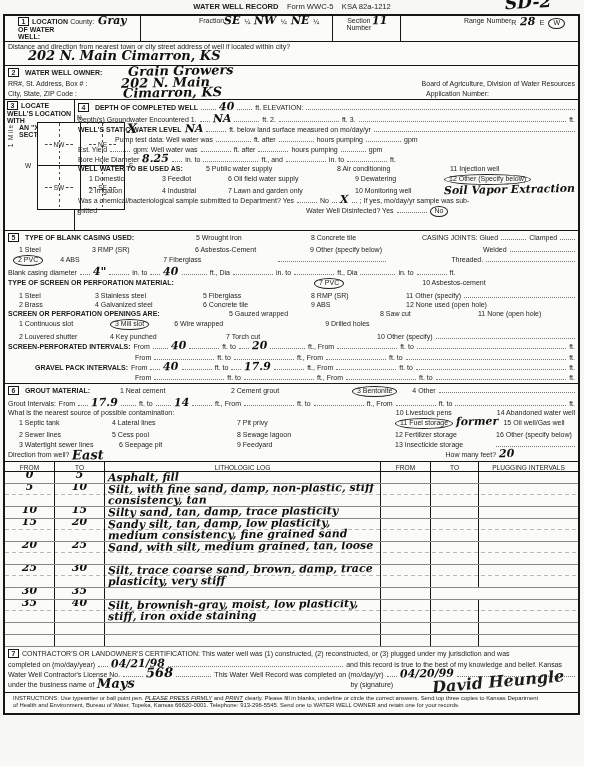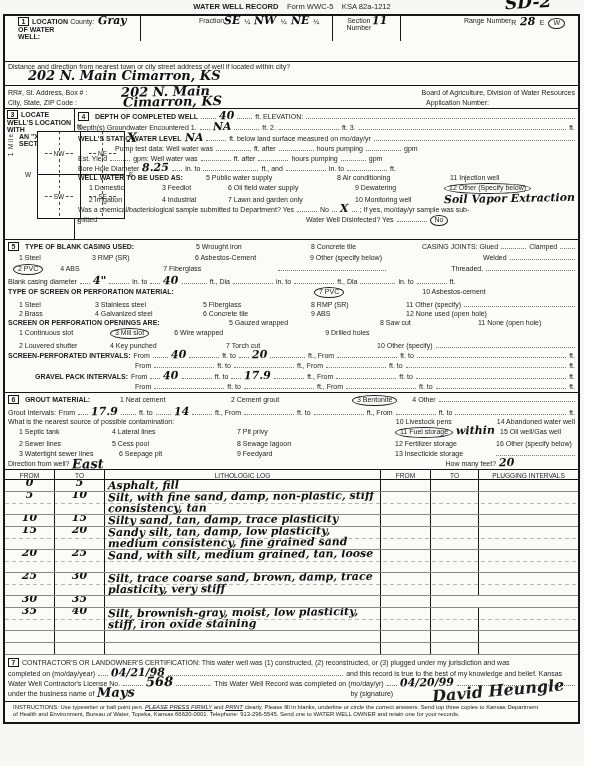--- a/index.html
+++ b/index.html
@@ -103,27 +103,32 @@
         <div class="hdr-cell" style="flex:1;text-align:center">
           <div>Range Number</div>
           <div class="hdr-val">
               <span>R</span>
               <span class="hw">28</span>
               <span>E</span>
               <span class="circ">W</span>
             </div>
         </div>
       </div>
-      <div style="border-top:1.2px solid #161616;padding:1px 3px 2px;margin-top:20px;">
+      <div style="border-top:1.2px solid #161616;padding:1px 3px 2px;">
         <div>Distance and direction from nearest town or city street address of well if located within city?</div>
         <div style="padding:3px 0 2px 20px;"><span class="hw lg">202 N. Main  Cimarron, KS</span></div>
       </div>
     </div>
 
     <div class="sec">
+      <div class="line">
+        <span class="secno">2</span>
+        <span class="b" style="width:100px">WATER WELL OWNER:</span>
+        <span class="hw lg">Grain Growers</span>
+      </div>
       <div class="line">
         <span style="width:112px">RR#, St. Address, Box #   :</span>
         <span class="hw lg" style="width:200px">202 N. Main</span>
         <span style="margin-left:100px">Board of Agriculture, Division of Water Resources</span>
       </div>
       <div class="line">
         <span style="width:112px">City, State, ZIP Code        :</span>
         <span class="hw lg" style="width:200px">Cimarron, KS</span>
         <span style="margin-left:100px">Application Number:</span>
       </div>
@@ -444,21 +449,21 @@
       <div class="line">
         <span style="width:385px">What is the nearest source of possible contamination:</span>
         <span class="opt" style="width:98px">10  Livestock pens</span>
         <span class="opt">14  Abandoned water well</span>
       </div>
       <div class="line" style="padding-left:14px">
         <span class="opt" style="width:90px">1  Septic tank</span>
         <span class="opt" style="width:122px">4  Lateral lines</span>
         <span class="opt" style="width:155px">7  Pit privy</span>
         <span class="circ opt">11  Fuel storage</span>
-        <span class="hw">within</span>
+        <span class="hw">former</span>
         <span class="opt" style="margin-left:2px">15  Oil well/Gas well</span>
       </div>
       <div class="line" style="padding-left:14px">
         <span class="opt" style="width:90px">2  Sewer lines</span>
         <span class="opt" style="width:122px">5  Cess pool</span>
         <span class="opt" style="width:155px">8  Sewage lagoon</span>
         <span class="opt" style="width:98px">12  Fertilizer storage</span>
         <span class="opt">16  Other (specify below)</span>
       </div>
       <div class="line" style="padding-left:14px">

